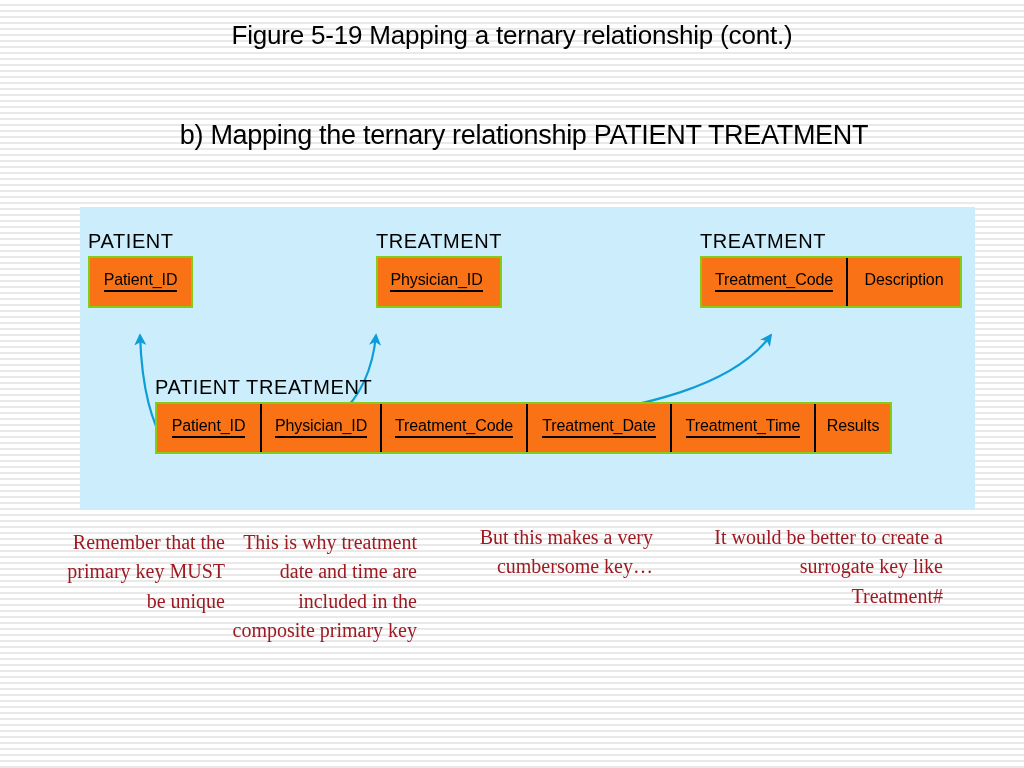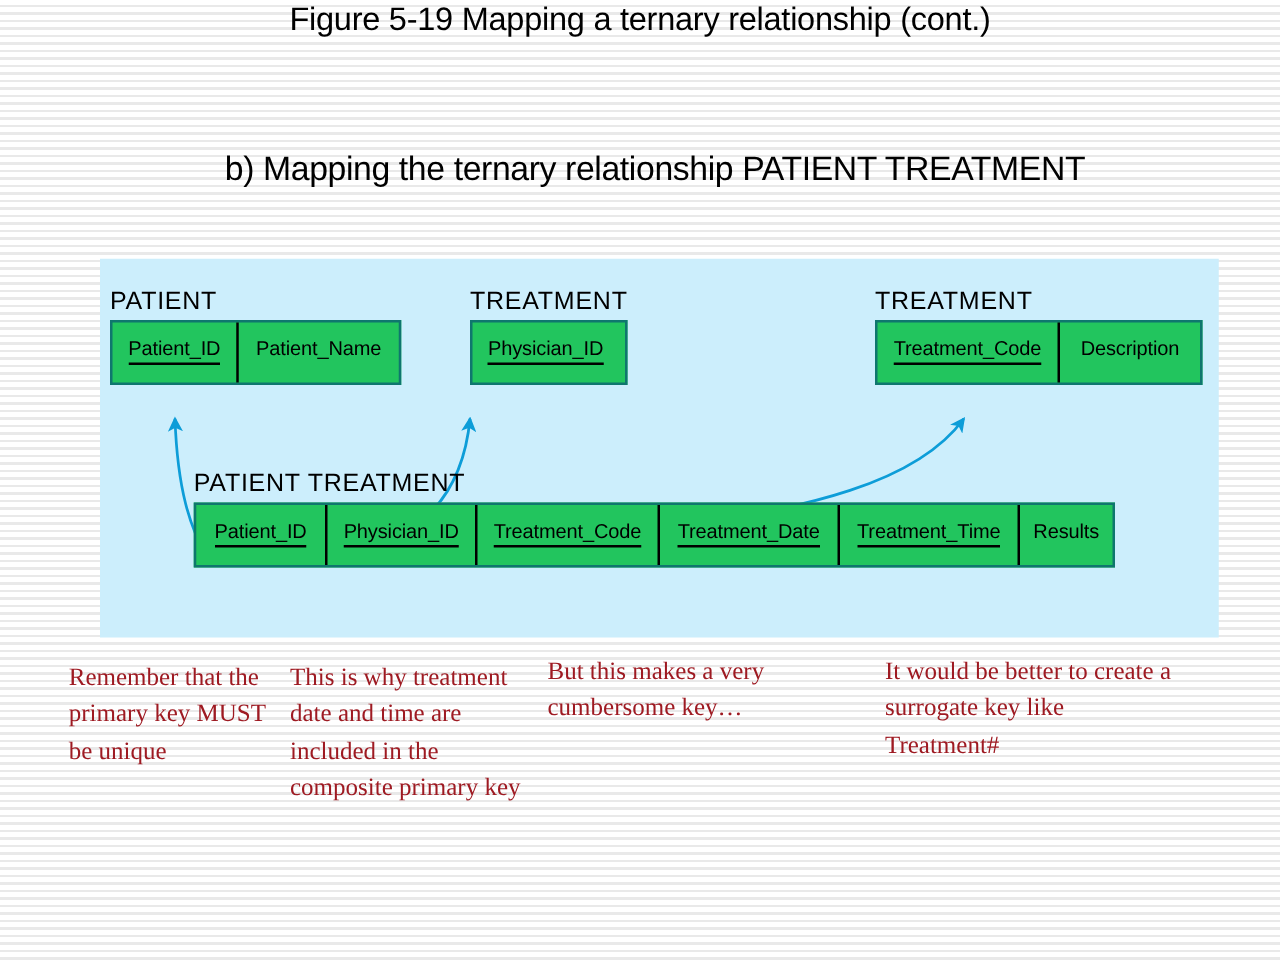--- a/index.html
+++ b/index.html
@@ -23,21 +23,21 @@
   }
 
   .slide {
     position: absolute;
     inset: 0;
   }
 
   
   .slide-title {
     position: absolute;
-    top: 0;
+    top: 20px;
     left: 0;
     width: 1024px;
     text-align: center;
     font-family: "Liberation Sans", sans-serif;
     font-size: 26px;
     font-weight: 400;
     color: #000000;
     letter-spacing: -0.2px;
     white-space: nowrap;
   }
@@ -84,22 +84,22 @@
     font-family: "Liberation Sans", sans-serif;
     font-size: 20px;
     font-weight: 400;
     color: #000000;
     letter-spacing: 0.6px;
     margin-bottom: 3px;
     white-space: nowrap;
   }
   .relation-row {
     display: flex;
-    border: 2px solid #0f766e;
-    background: #22c55e;
+    border: 2px solid #84cc16;
+    background: #f97316;
     box-sizing: border-box;
   }
   .attr {
     box-sizing: border-box;
     border-right: 2px solid #000000;
     padding: 13px 8px 14px 8px;
     text-align: center;
     font-family: "Liberation Sans", sans-serif;
     font-size: 16px;
     color: #000000;
@@ -135,21 +135,21 @@
   #rel-pat-treat .attr:nth-child(5) { width: 144px; }
   #rel-pat-treat .attr:nth-child(6) { width: 74px;  }
 
   
   .note {
     position: absolute;
     font-family: "Liberation Serif", serif;
     font-size: 20px;
     line-height: 1.47;
     color: #9e1a22;
-    text-align: left;
+    text-align: right;
   }
   #note-0 { left: 55px;  top: 528px; width: 170px; }
   #note-1 { left: 232px; top: 528px; width: 185px; }
   #note-2 { left: 438px; top: 523px; width: 215px; }
   #note-3 { left: 708px; top: 523px; width: 235px; }
 </style>
 </head>
 <body>
 
 <div class="slide">
@@ -174,23 +174,20 @@
       <path d="M 367 240 C 440 205 630 212 691 128" fill="none" stroke="#0d9dd8" stroke-width="2.2" marker-end="url(#fk-arrow)"></path>
     </svg>
   </div>
 
   <div class="relation" id="rel-patient">
     <div class="relation-name">PATIENT</div>
     <div class="relation-row">
       <div class="attr pk">
         <span>Patient_ID</span>
       </div>
-      <div class="attr">
-        <span>Patient_Name</span>
-      </div>
     </div>
   </div>
 
   <div class="relation" id="rel-physician">
     <div class="relation-name">TREATMENT</div>
     <div class="relation-row">
       <div class="attr pk">
         <span>Physician_ID</span>
       </div>
     </div>

